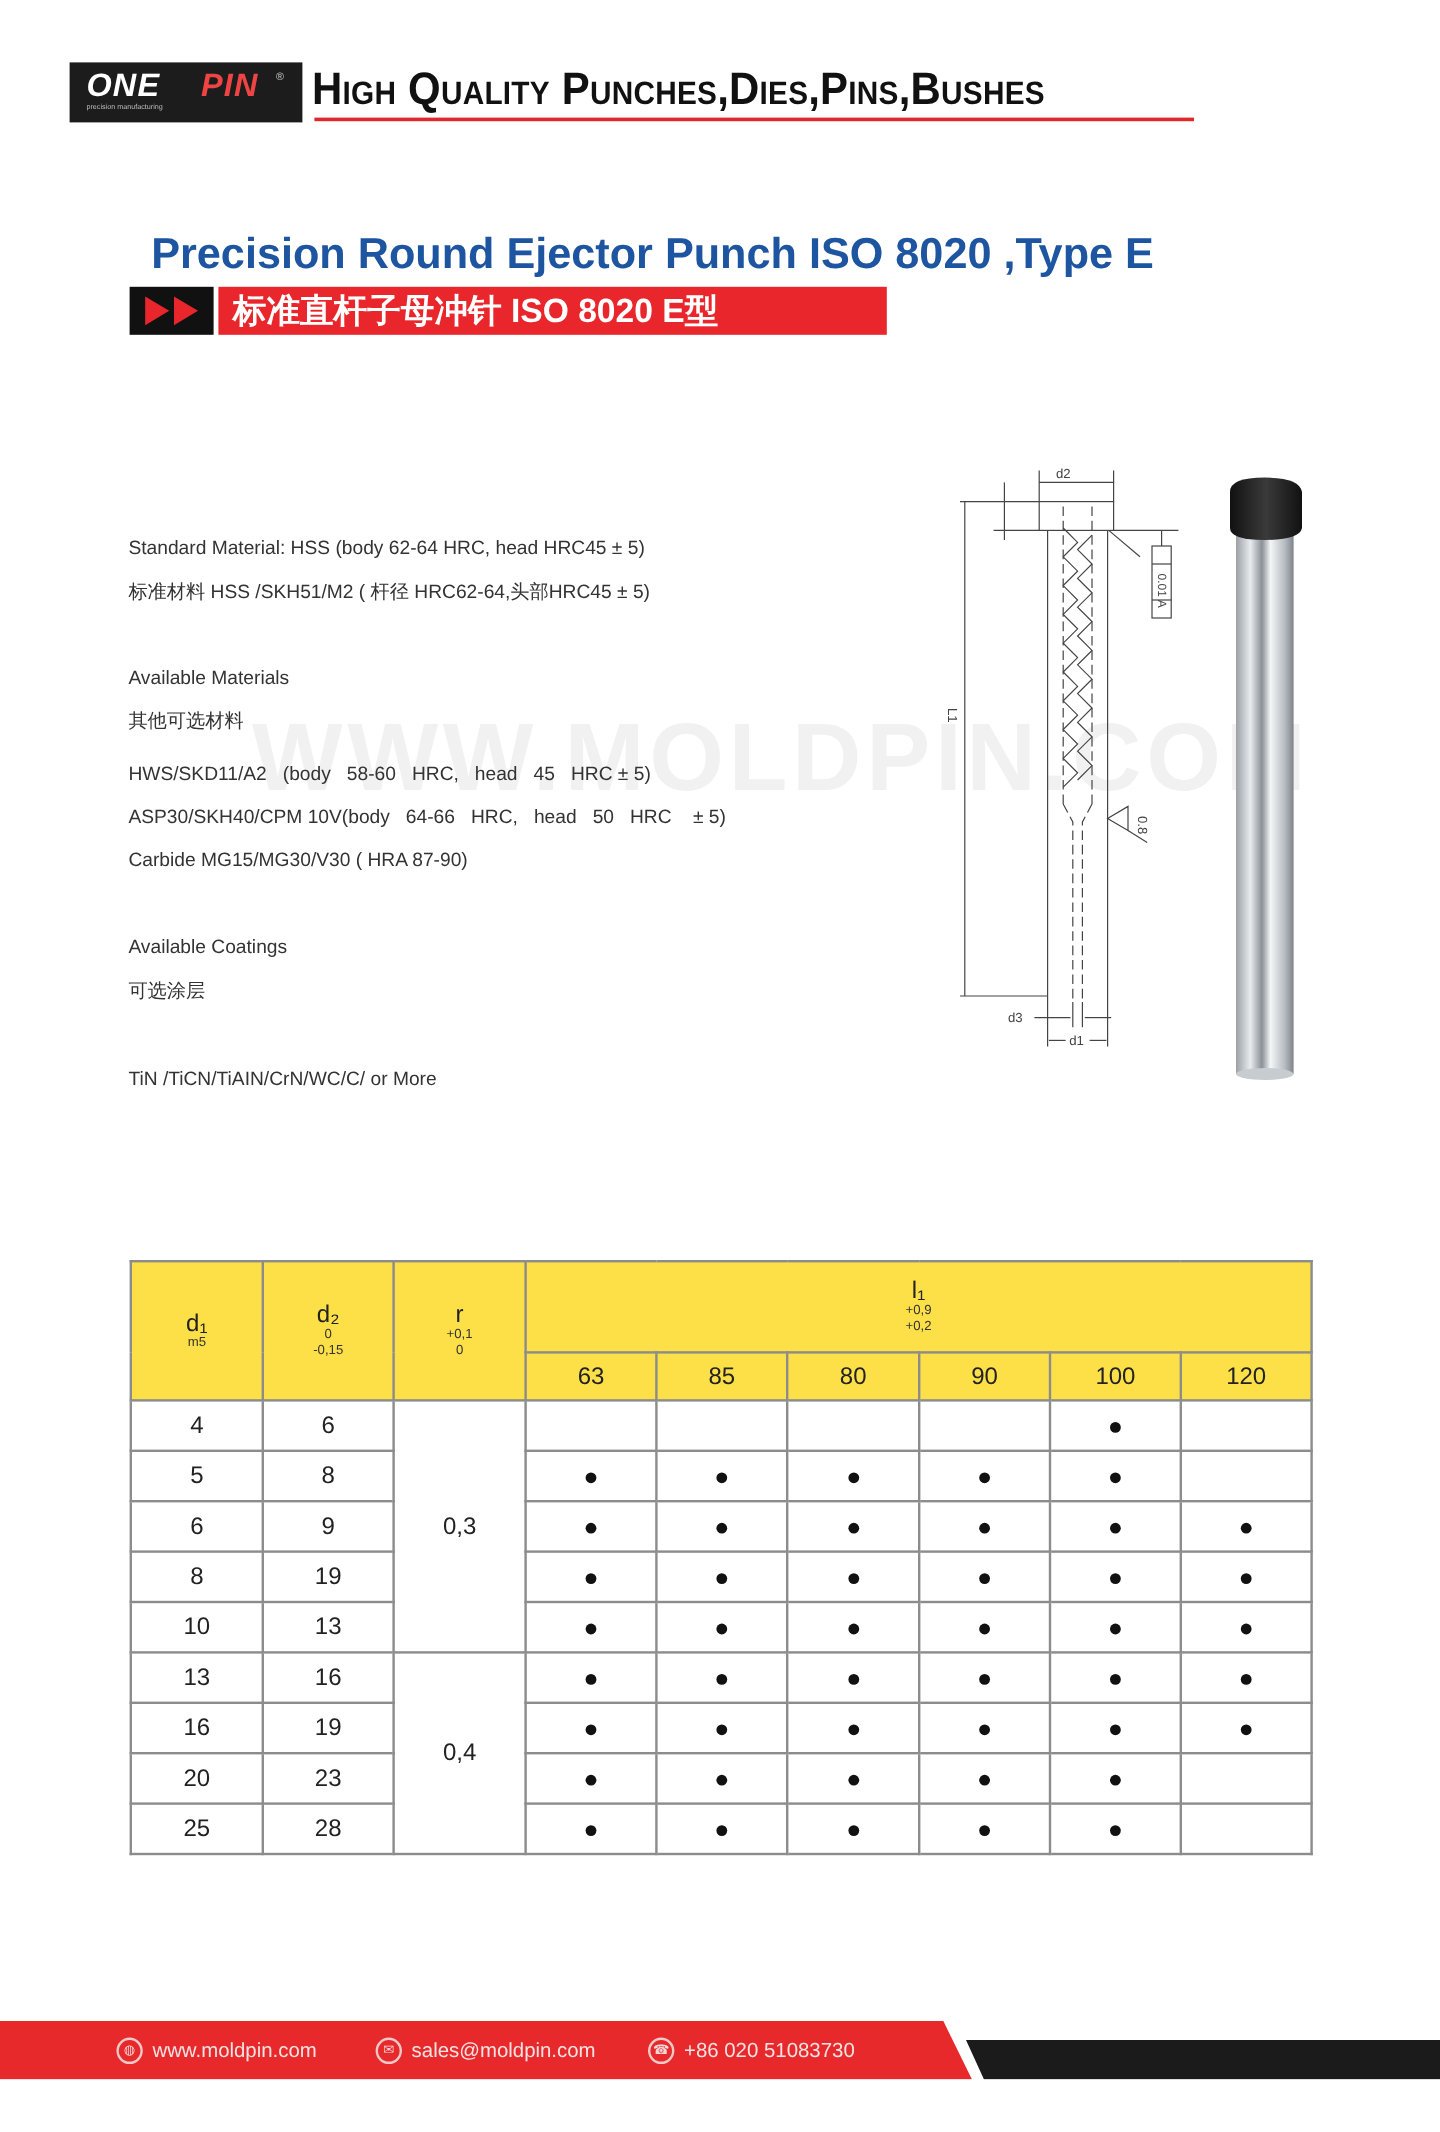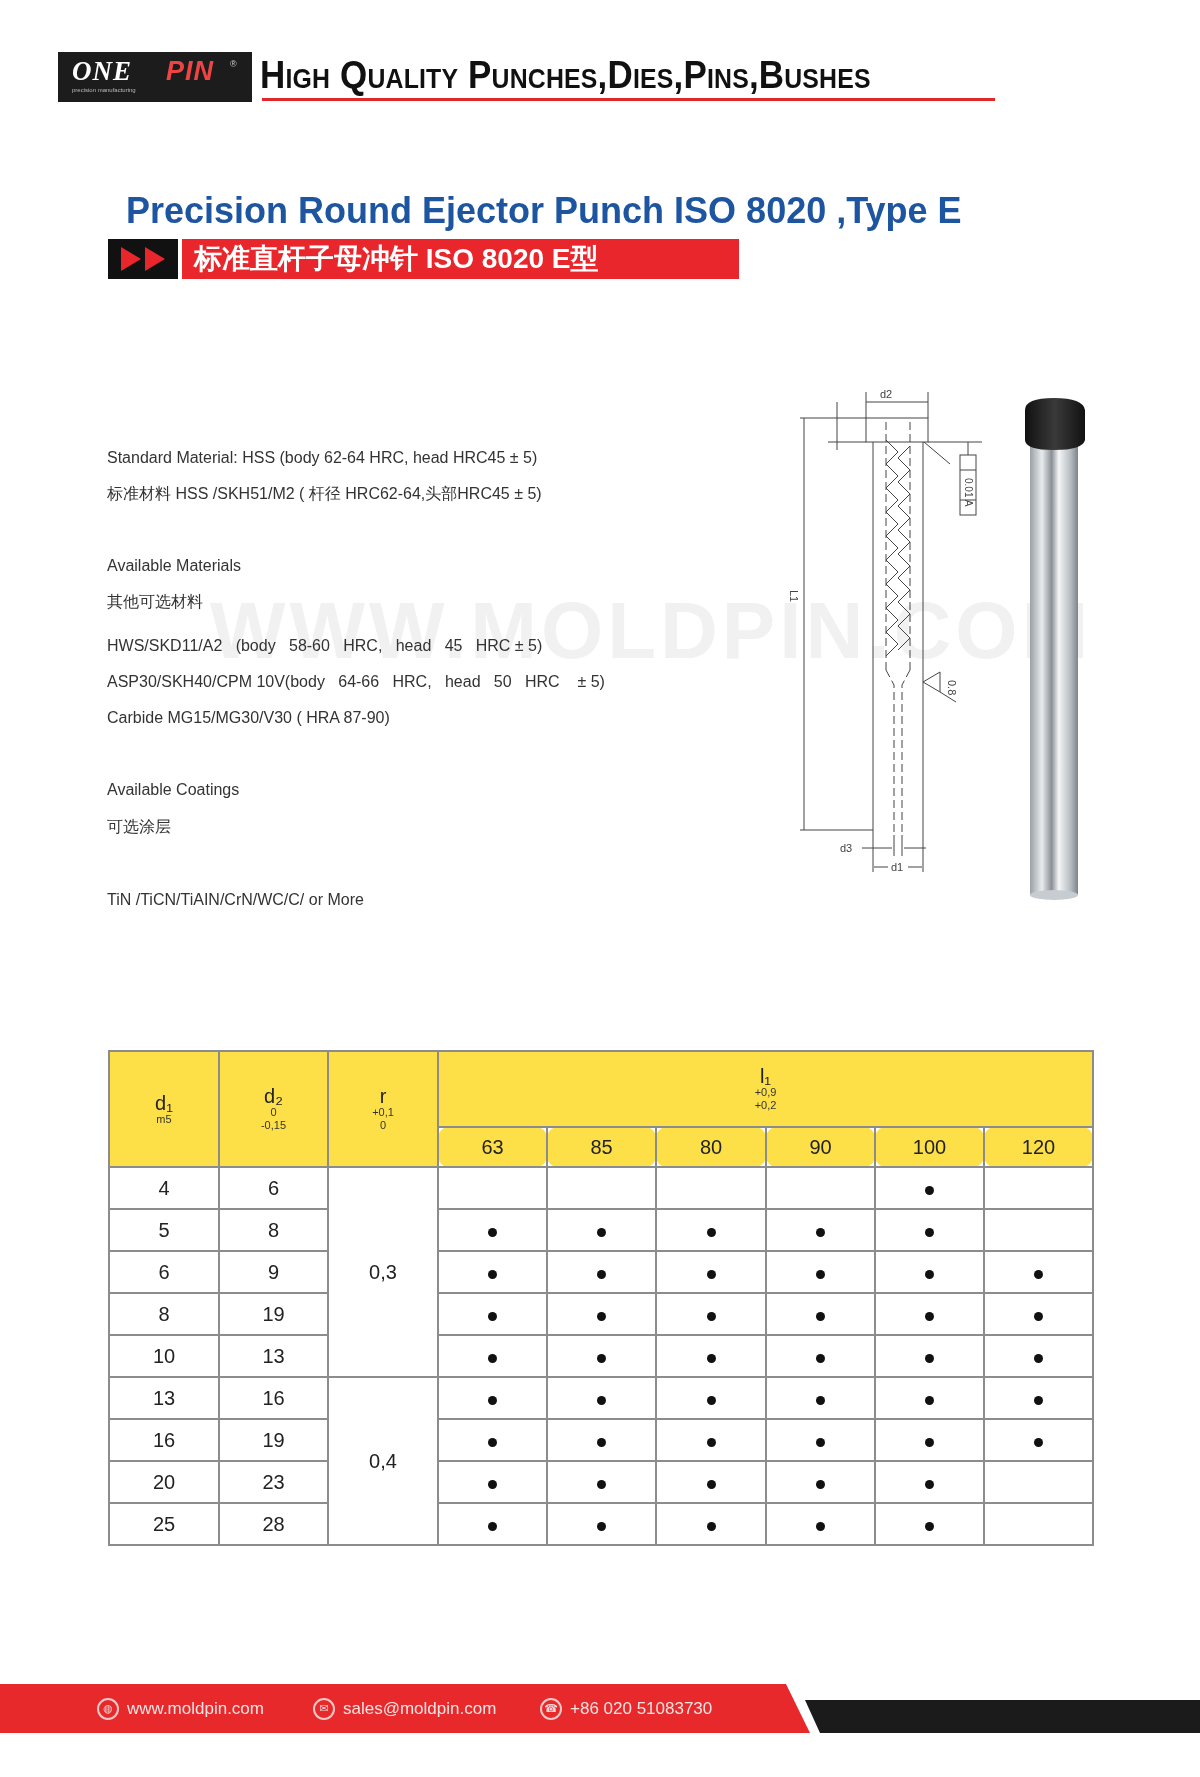--- a/index.html
+++ b/index.html
@@ -2,21 +2,21 @@
 <html><head>
 <meta charset="utf-8">
 <style>
   html, body { margin:0; padding:0; background:#ffffff; }
   body { width:1200px; height:1777px; position:relative; overflow:hidden; font-family:"Liberation Sans", "DejaVu Sans", sans-serif; color:#333; }
   .abs { position:absolute; }
 
   
   .logo-box { left:58px; top:52px; width:194px; height:50px; background:#1c1c1c; }
   .logo-text { left:14px; top:4px; font-size:27px; font-weight:bold; font-style:italic; letter-spacing:1px; white-space:nowrap; }
-  .logo-one { color:#ffffff;font-family:Liberation Serif, serif; }
+  .logo-one { color:#ffffff; }
   .logo-pin { color:#ef4444;margin-left:34px; }
   .logo-reg { left:172px; top:7px; font-size:9px; color:#ccc; }
   .logo-tag { left:14px; top:35px; font-size:6px; color:#bbb; white-space:nowrap; }
   .brand-title { left:260px; top:54px; font-size:38px; font-weight:bold; color:#111; white-space:nowrap; letter-spacing:0.2px; font-variant:small-caps; transform:scaleX(0.92); transform-origin:left top; }
   .brand-underline { left:262px; top:98px; width:733px; height:3px; background:#e0272a; }
 
   
   .prod-title { left:106px; top:190px; font-size:36px; font-weight:bold; color:#1e55a0; white-space:nowrap;margin-left:20px; }
   .arrow-box { left:108px; top:239px; width:70px; height:40px; background:#111; display:flex; align-items:center; justify-content:center; gap:4px; }
   .tri { width:0; height:0; border-top:12px solid transparent; border-bottom:12px solid transparent; border-left:20px solid #e8262b; }
@@ -32,21 +32,21 @@
   .drawing { left:780px; top:380px; width:230px; height:510px; }
   .photo { left:1015px; top:395px; width:80px; height:510px; }
 
   
   .spec-table { left:108px; top:1050px; border-collapse:collapse; table-layout:fixed; }
   .spec-table td, .spec-table th { border:2px solid #8c8c8c; text-align:center; padding:0; font-weight:normal; color:#222; }
   .spec-table th { background:#fde047; }
   .spec-table td { background:#fff; height:40px; font-size:20px; }
   .h-main { font-size:20px; line-height:20px; }
   .h-sub { font-size:11px; line-height:13px; color:#333; }
-  .len-cell { height:38px; font-size:20px !important;border-radius:11px; }
+  .len-cell { height:38px; font-size:20px !important; }
   .dot { display:inline-block; width:9px; height:9px; border-radius:50%; background:#111; }
 
   
   .foot-red { left:0; top:1684px; width:810px; height:49px; background:#e8292b; clip-path:polygon(0 0, 786px 0, 810px 100%, 0 100%); }
   .foot-black { left:805px; top:1700px; width:395px; height:33px; background:#1b1b1b; clip-path:polygon(0 0, 100% 0, 100% 100%, 15px 100%); }
   .foot-item { top:1684px; height:49px; display:flex; align-items:center; gap:8px; color:#f3e3e3; font-size:17px; white-space:nowrap; }
   .foot-icon { width:22px; height:22px; border:2px solid #f0c8c8; border-radius:50%; display:flex; align-items:center; justify-content:center; font-size:11px; color:#f0d8d8; box-sizing:border-box; }
 </style>
 </head>
 <body>

